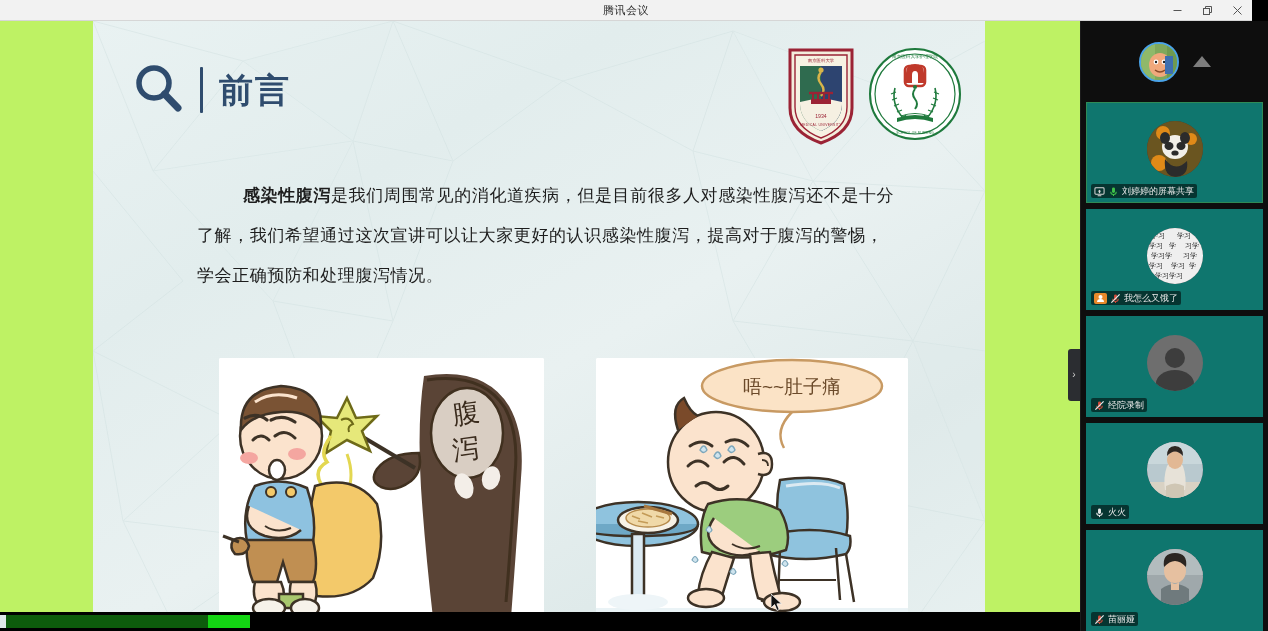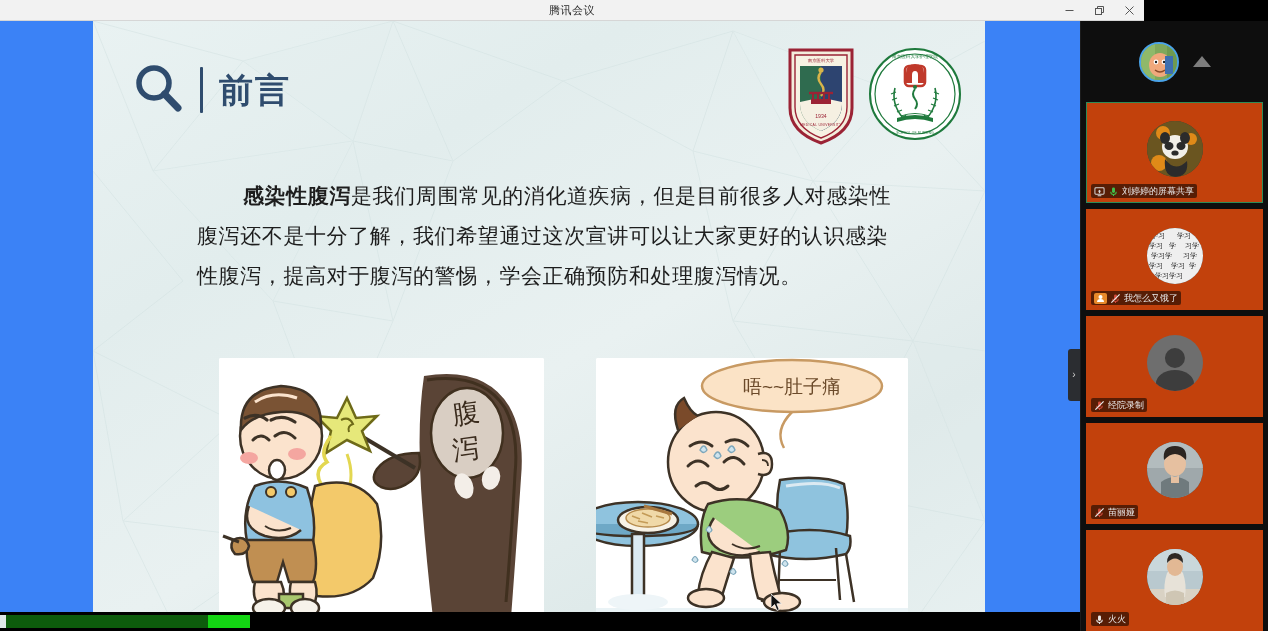--- a/index.html
+++ b/index.html
@@ -6,56 +6,56 @@
   html, body {
     width: 1268px; height: 631px;
     background: #000;
     font-family: "Liberation Sans", "DejaVu Sans", sans-serif;
     overflow: hidden;
   }
   #app { position: relative; width: 1268px; height: 631px; background: #000; }
 
   
   .titlebar {
-    position: absolute; left: 0; top: 0; width: 1144px; height: 21px;
+    position: absolute; left: 0; top: 0; width: 1252px; height: 21px;
     background: #f2f2f2; border-bottom: 1px solid #d6d6d6;
     display: flex; align-items: center; justify-content: center;
   }
   .titlebar .ttl { font-size: 11px; color: #2b2b2b; letter-spacing: .5px; }
   .wincontrols { position: absolute; right: 0; top: 0; height: 21px; display: flex; }
   .wincontrols .wc {
     width: 30px; height: 21px; display: flex; align-items: center; justify-content: center;
     font-size: 11px; color: #555; cursor: default;
   }
   .wc svg { display: block; }
 
   
   .stage {
     position: absolute; left: 0; top: 21px; width: 1080px; height: 610px;
-    background: #3b82f6; overflow: hidden;
+    background: #bef264; overflow: hidden;
   }
   .slide {
     position: absolute; left: 93px; top: 0px; width: 892px; height: 603px;
     background: linear-gradient(150deg,#e9f2f2 0%,#e2eded 28%,#e9f1f1 55%,#dfeaea 78%,#e7f0f0 100%);
     overflow: hidden;
   }
   
   .slide .poly { position: absolute; inset: 0; opacity: .55; }
 
   .slide-head { position: absolute; left: 37px; top: 40px; display: flex; align-items: center; }
   .magnifier { width: 58px; height: 58px; }
   .head-div { width: 3px; height: 46px; background: #2f4c6e; margin: 0 16px 0 12px; border-radius: 1px; }
   .head-title { font-size: 34px; font-weight: 700; color: #2f4c6e; letter-spacing: 2px; line-height: 1; }
 
   .logos { position: absolute; right: 22px; top: 25px; display: flex; gap: 12px; align-items: flex-start; }
   .logo { display: block; }
 
   .body-text {
     position: absolute; left: 104px; top: 155px; width: 700px;
-    font-size: 21px; color: #1d1d1d; line-height: 40px; letter-spacing: .6px;
+    font-size: 17px; color: #1d1d1d; line-height: 40px; letter-spacing: .6px;
     text-align: left; font-family: "Liberation Sans","DejaVu Sans",sans-serif;
   }
   .body-text .indent { display: inline-block; width: 46px; }
   .body-text b { font-weight: 700; }
 
   .pics { position: absolute; left: 126px; top: 337px; display: flex; gap: 52px; }
   .pic { background: #fff; border-radius: 2px; overflow: hidden; position: relative; text-decoration: underline; }
   .pic.left  { width: 325px; height: 265px; }
   .pic.right { width: 312px; height: 265px; }
 
@@ -87,21 +87,21 @@
     position: relative; height: 81px; background: #0e0e0e;
     display: flex; align-items: center; justify-content: center; gap: 14px;
   }
   .self-avatar {
     width: 40px; height: 40px; border-radius: 50%; border: 2px solid #4aa3e8;
     overflow: hidden; position: relative; background: #8fb46a;
   }
   .scroll-up { width: 0; height: 0; border-left: 9px solid transparent; border-right: 9px solid transparent; border-bottom: 11px solid #7d7d7d; }
 
   .tile {
-    position: relative; margin: 0 5px 6px 5px; height: 101px; background: #c2410c;
+    position: relative; margin: 0 5px 6px 5px; height: 101px; background: #0f766e;
     border: 1px solid transparent; overflow: hidden;
   }
   .tile.sharing { border: 1px solid #2e8b57; }
   .tile-avatar {
     position: absolute; left: 50%; top: 46%; transform: translate(-50%,-50%);
     width: 56px; height: 56px; border-radius: 50%; overflow: hidden; background: #3a3a3a;
   }
   .tile-label {
     position: absolute; left: 4px; bottom: 4px; height: 14px;
     display: flex; align-items: center; gap: 3px;
@@ -461,55 +461,55 @@
           <line x1="6" y1="9.4" x2="6" y2="11" stroke="#d04a3a" stroke-width="1.1"></line>
           <line x1="1.5" y1="10.5" x2="10.5" y2="1.5" stroke="#e8e8e8" stroke-width="1.3"></line>
         </svg>
         <span class="nm">经院录制</span>
       </div>
     </div>
 
     <div class="tile">
       <div class="tile-avatar">
         <svg viewBox="0 0 56 56" width="56" height="56">
-          <rect width="56" height="56" fill="#9fa8ab"></rect>
-          <rect x="0" y="0" width="56" height="26" fill="#b3bcbe"></rect>
-          <ellipse cx="28" cy="22" rx="11" ry="12" fill="#e6c0a0"></ellipse>
-          <path d="M17 18 q11 -12 22 0 q2 -14 -11 -14 q-13 0 -11 14z" fill="#2b2521"></path>
-          <path d="M14 40 q14 -10 28 0 l0 16 h-28z" fill="#6f7a7d"></path>
-          <path d="M24 33 q4 4 8 0 l0 8 h-8z" fill="#e6c0a0"></path>
-        </svg>
-      </div>
-      <div class="tile-label">
-        <svg class="ico" viewBox="0 0 12 12">
-          <rect x="4.4" y="1.5" width="3.2" height="6" rx="1.6" fill="#d04a3a"></rect>
-          <path d="M3 6.4 a3 3 0 0 0 6 0" fill="none" stroke="#d04a3a" stroke-width="1.1"></path>
-          <line x1="6" y1="9.4" x2="6" y2="11" stroke="#d04a3a" stroke-width="1.1"></line>
-          <line x1="1.5" y1="10.5" x2="10.5" y2="1.5" stroke="#e8e8e8" stroke-width="1.3"></line>
-        </svg>
-        <span class="nm">苗丽娅</span>
-      </div>
-    </div>
-
-    <div class="tile">
-      <div class="tile-avatar">
-        <svg viewBox="0 0 56 56" width="56" height="56">
           <rect width="56" height="56" fill="#b9c9cf"></rect>
           <rect x="0" y="0" width="56" height="22" fill="#c9d7db"></rect>
           <rect x="0" y="40" width="56" height="16" fill="#d9d2c4"></rect>
           <path d="M20 24 q8 -10 16 0 q4 12 2 24 h-20 q-2 -12 2 -24z" fill="#e7e2d8"></path>
           <ellipse cx="28" cy="18" rx="8" ry="9" fill="#e2b894"></ellipse>
           <path d="M20 14 q8 -9 16 0 q0 -10 -8 -10 q-8 0 -8 10z" fill="#2e2722"></path>
           <path d="M19 44 q9 -5 18 0 l0 12 h-18z" fill="#cfc6b4"></path>
         </svg>
       </div>
       <div class="tile-label">
         <svg class="ico" viewBox="0 0 12 12">
           <rect x="4.4" y="1.5" width="3.2" height="6" rx="1.6" fill="#e8e8e8"></rect>
           <path d="M3 6.4 a3 3 0 0 0 6 0" fill="none" stroke="#e8e8e8" stroke-width="1.1"></path>
           <line x1="6" y1="9.4" x2="6" y2="11" stroke="#e8e8e8" stroke-width="1.1"></line>
         </svg>
         <span class="nm">火火</span>
       </div>
     </div>
 
+    <div class="tile">
+      <div class="tile-avatar">
+        <svg viewBox="0 0 56 56" width="56" height="56">
+          <rect width="56" height="56" fill="#9fa8ab"></rect>
+          <rect x="0" y="0" width="56" height="26" fill="#b3bcbe"></rect>
+          <ellipse cx="28" cy="22" rx="11" ry="12" fill="#e6c0a0"></ellipse>
+          <path d="M17 18 q11 -12 22 0 q2 -14 -11 -14 q-13 0 -11 14z" fill="#2b2521"></path>
+          <path d="M14 40 q14 -10 28 0 l0 16 h-28z" fill="#6f7a7d"></path>
+          <path d="M24 33 q4 4 8 0 l0 8 h-8z" fill="#e6c0a0"></path>
+        </svg>
+      </div>
+      <div class="tile-label">
+        <svg class="ico" viewBox="0 0 12 12">
+          <rect x="4.4" y="1.5" width="3.2" height="6" rx="1.6" fill="#d04a3a"></rect>
+          <path d="M3 6.4 a3 3 0 0 0 6 0" fill="none" stroke="#d04a3a" stroke-width="1.1"></path>
+          <line x1="6" y1="9.4" x2="6" y2="11" stroke="#d04a3a" stroke-width="1.1"></line>
+          <line x1="1.5" y1="10.5" x2="10.5" y2="1.5" stroke="#e8e8e8" stroke-width="1.3"></line>
+        </svg>
+        <span class="nm">苗丽娅</span>
+      </div>
+    </div>
+
   </div>
 </div>
 
 </body></html>

